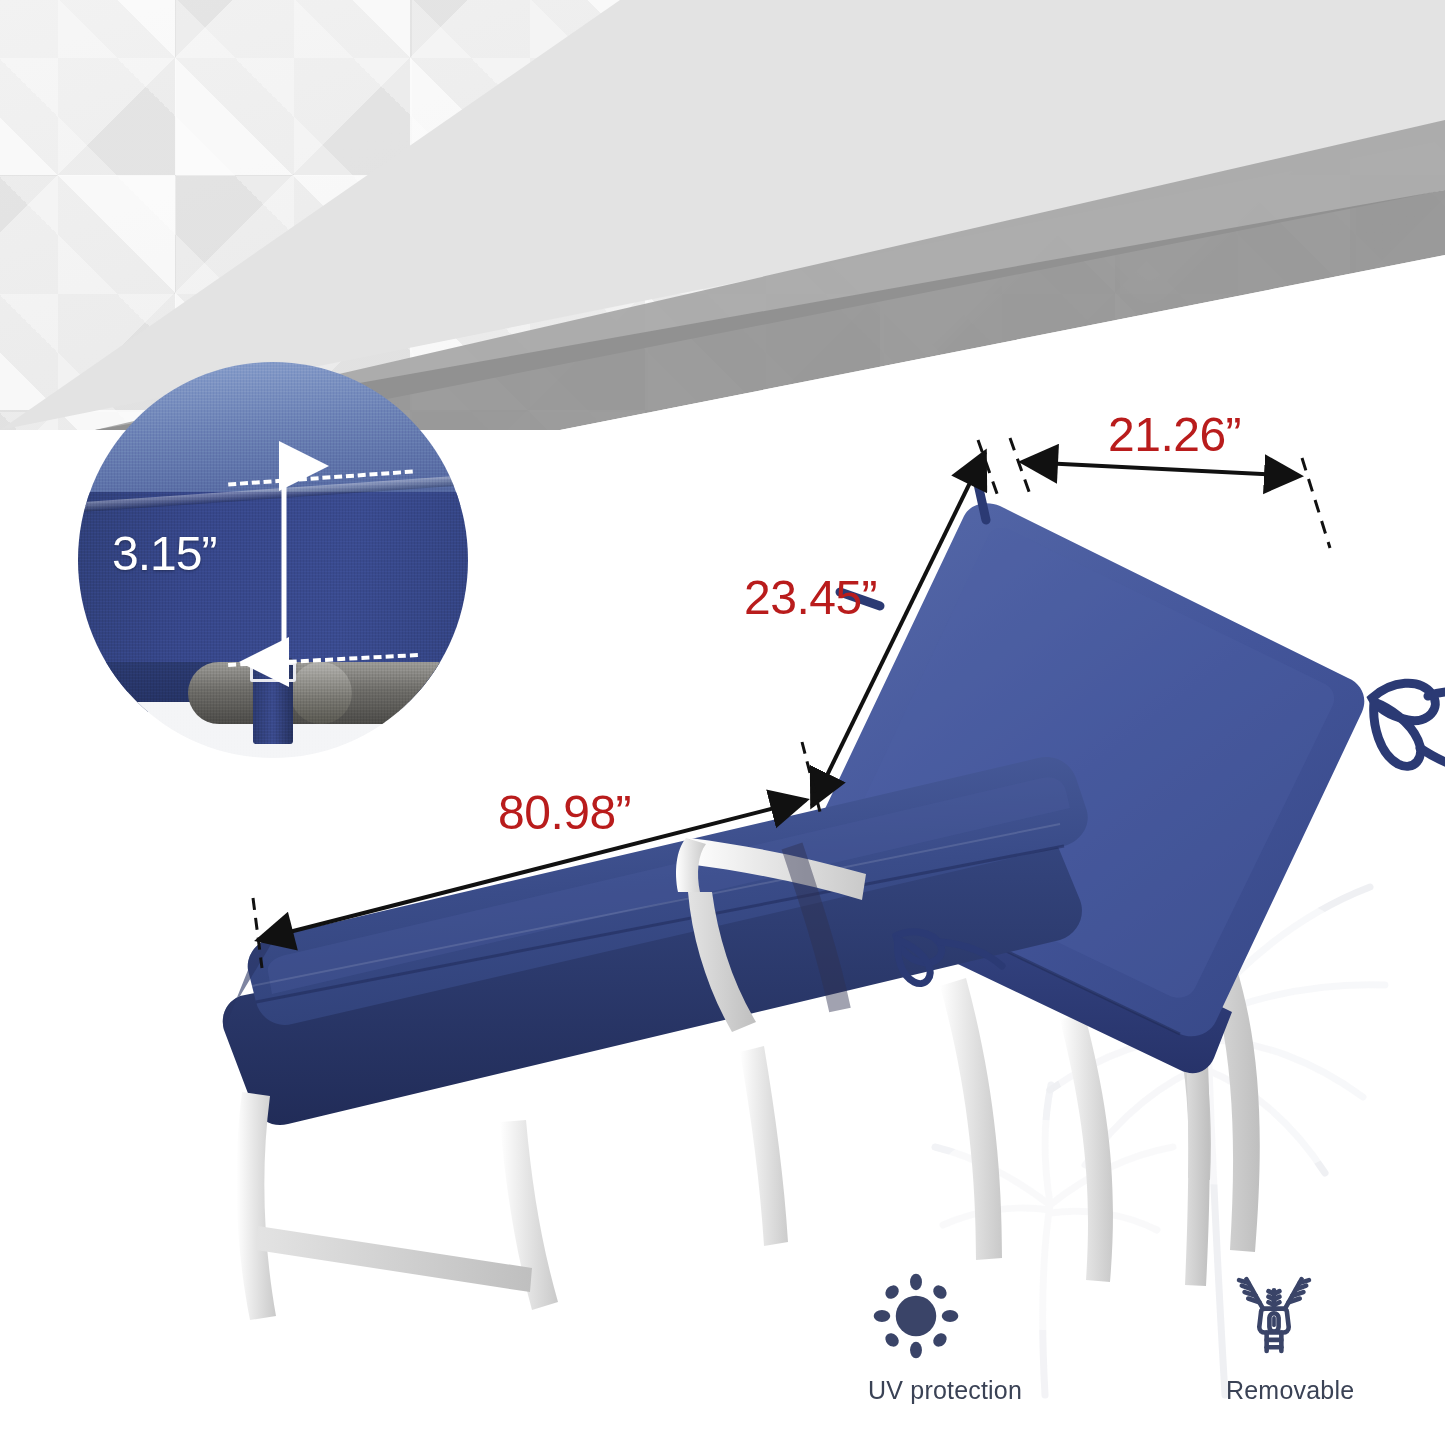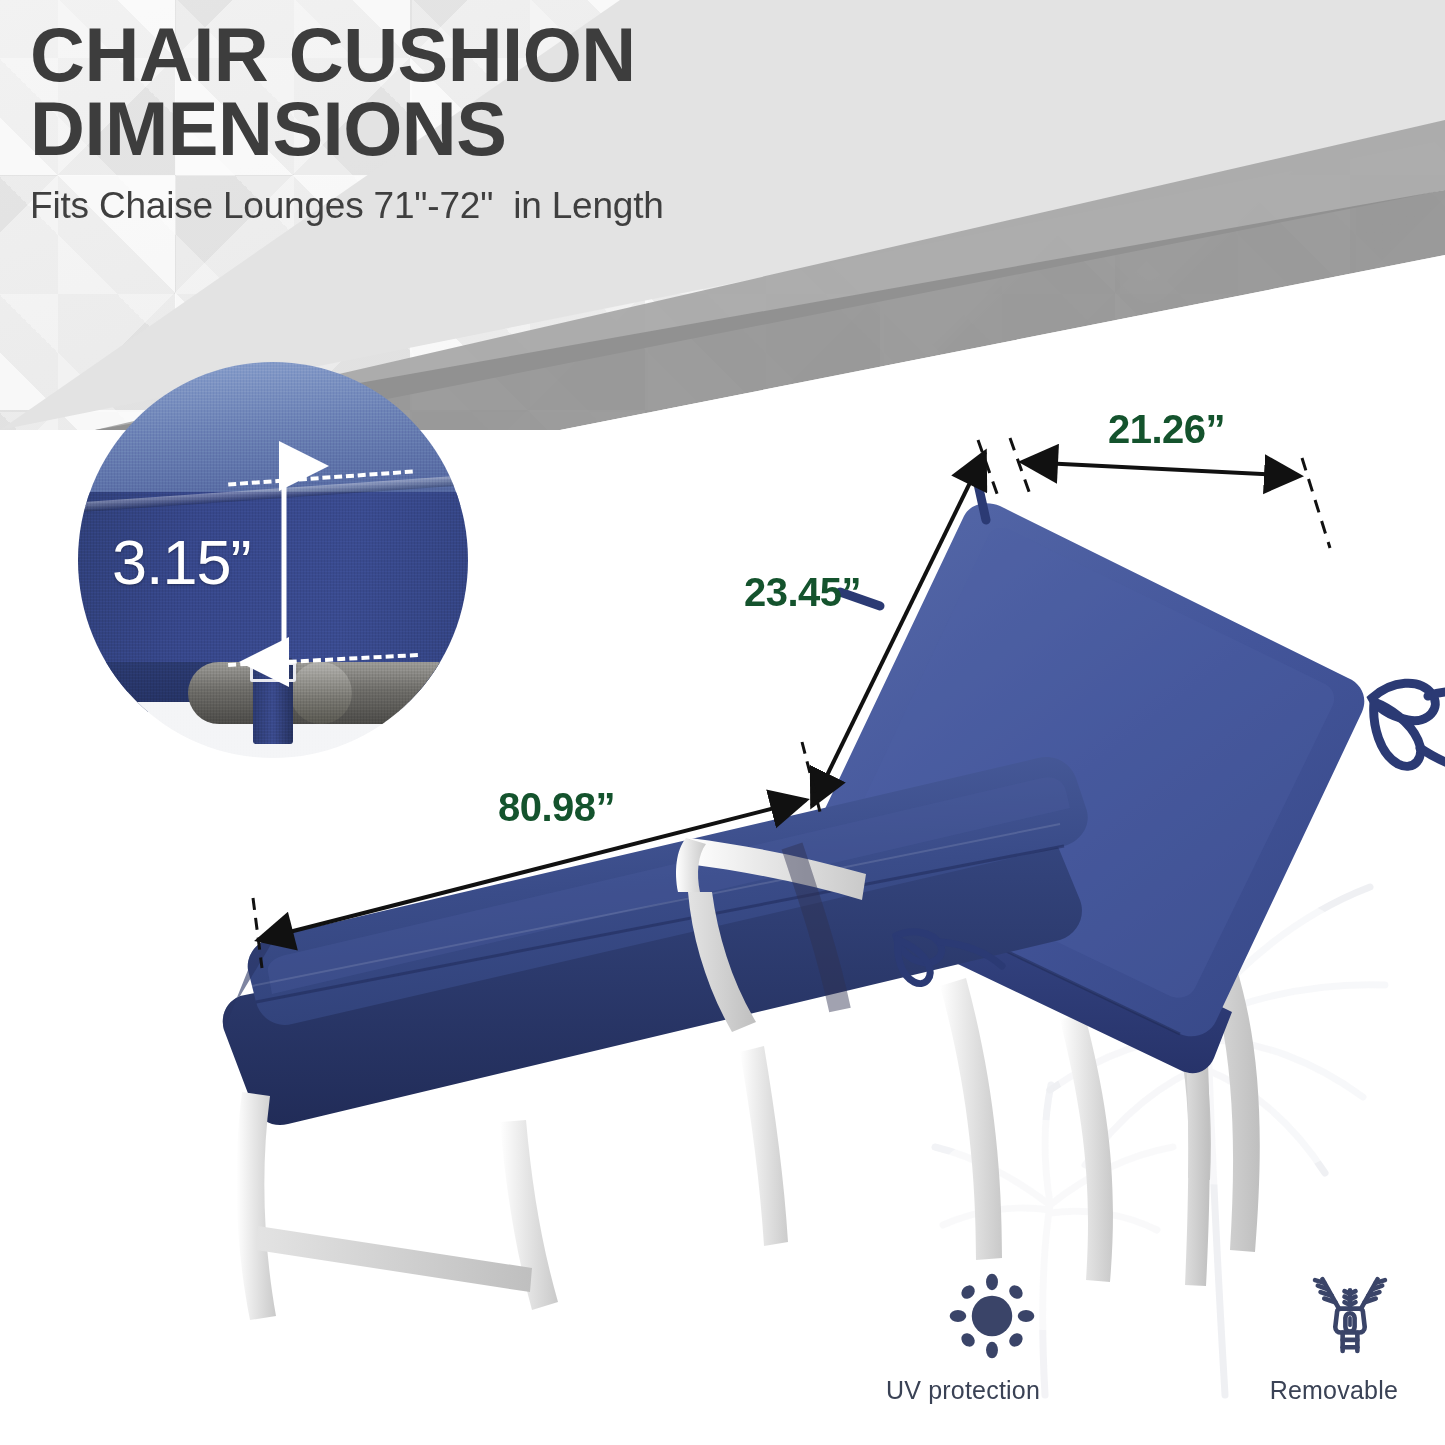--- a/index.html
+++ b/index.html
@@ -170,59 +170,59 @@
     transform: rotate(-4deg);
   }
   .inset-dash-bot {
     position: absolute; left: 150px; top: 296px;
     width: 190px; height: 0;
     border-top: 4px dashed #ffffff;
     transform: rotate(-3deg);
   }
   .inset-label {
     position: absolute; left: 34px; top: 164px;
-    font-size: 63px;
+    font-size: 48px;
     font-weight: 400;
     color: #ffffff;
     letter-spacing: -1px;
     text-shadow: 0 1px 3px rgba(0,0,0,.35);
   }
 
   
   .product {
     position: absolute; left: 180px; top: 380px;
     width: 1265px; height: 1000px;
   }
 
   
   .dim {
     position: absolute;
-    font-size: 40px;
-    font-weight: 700;
-    color: #14532d;
+    font-size: 48px;
+    font-weight: 400;
+    color: #b91c1c;
     letter-spacing: -0.5px;
     white-space: nowrap;
   }
   .dim-2126 { left: 1108px; top: 407px; }
   .dim-2795 { left: 744px; top: 570px; }
   .dim-4409 { left: 498px; top: 785px; }
 
   
   .features {
     position: absolute; left: 868px; top: 1268px;
     width: 530px; height: 172px;
     display: flex;
     justify-content: space-between;
     align-items: flex-start;
   }
   .feature {
     width: 172px;
     display: flex;
     flex-direction: column;
-    align-items: flex-end;
+    align-items: flex-start;
   }
   .feature-icon {
     width: 96px; height: 96px;
     display: flex; align-items: center; justify-content: center;
   }
   .feature-label {
     margin-top: 12px;
     font-size: 25px;
     color: #3a4255;
     font-weight: 400;
@@ -247,25 +247,20 @@
       <polygon points="0,430 1445,140 1445,0 620,0" fill="#e3e3e3"></polygon>
 
       <polygon points="230,430 1445,190 1445,120 95,430" fill="#a9a9a9" opacity="0.95"></polygon>
 
       <polygon points="95,430 560,430 1445,255 1445,190" fill="#8c8c8c" opacity="0.85"></polygon>
 
       <polygon points="560,430 1445,430 1445,255" fill="#ffffff"></polygon>
       <polygon points="0,430 1445,430 1445,300 300,430" fill="#ffffff" opacity="0"></polygon>
     </svg>
 
-    <div class="headline-wrap">
-      <div class="headline">CHAIR CUSHION</div>
-      <div class="headline">DIMENSIONS</div>
-      <div class="subline">Fits Chaise Lounges 71"-72"  in Length</div>
-    </div>
   </div>
 
   <svg class="palms" viewBox="0 0 560 700">
     <g fill="none" stroke="#e2e4ea" stroke-width="7" stroke-linecap="round">
       <path d="M300 690 C 290 520 285 400 282 300"></path>
       <g>
         <path d="M282 300 C 230 250 180 210 120 185"></path>
         <path d="M282 310 C 225 285 165 275 105 275"></path>
         <path d="M282 330 C 230 330 175 350 125 385"></path>
         <path d="M282 360 C 240 375 195 410 160 460"></path>

